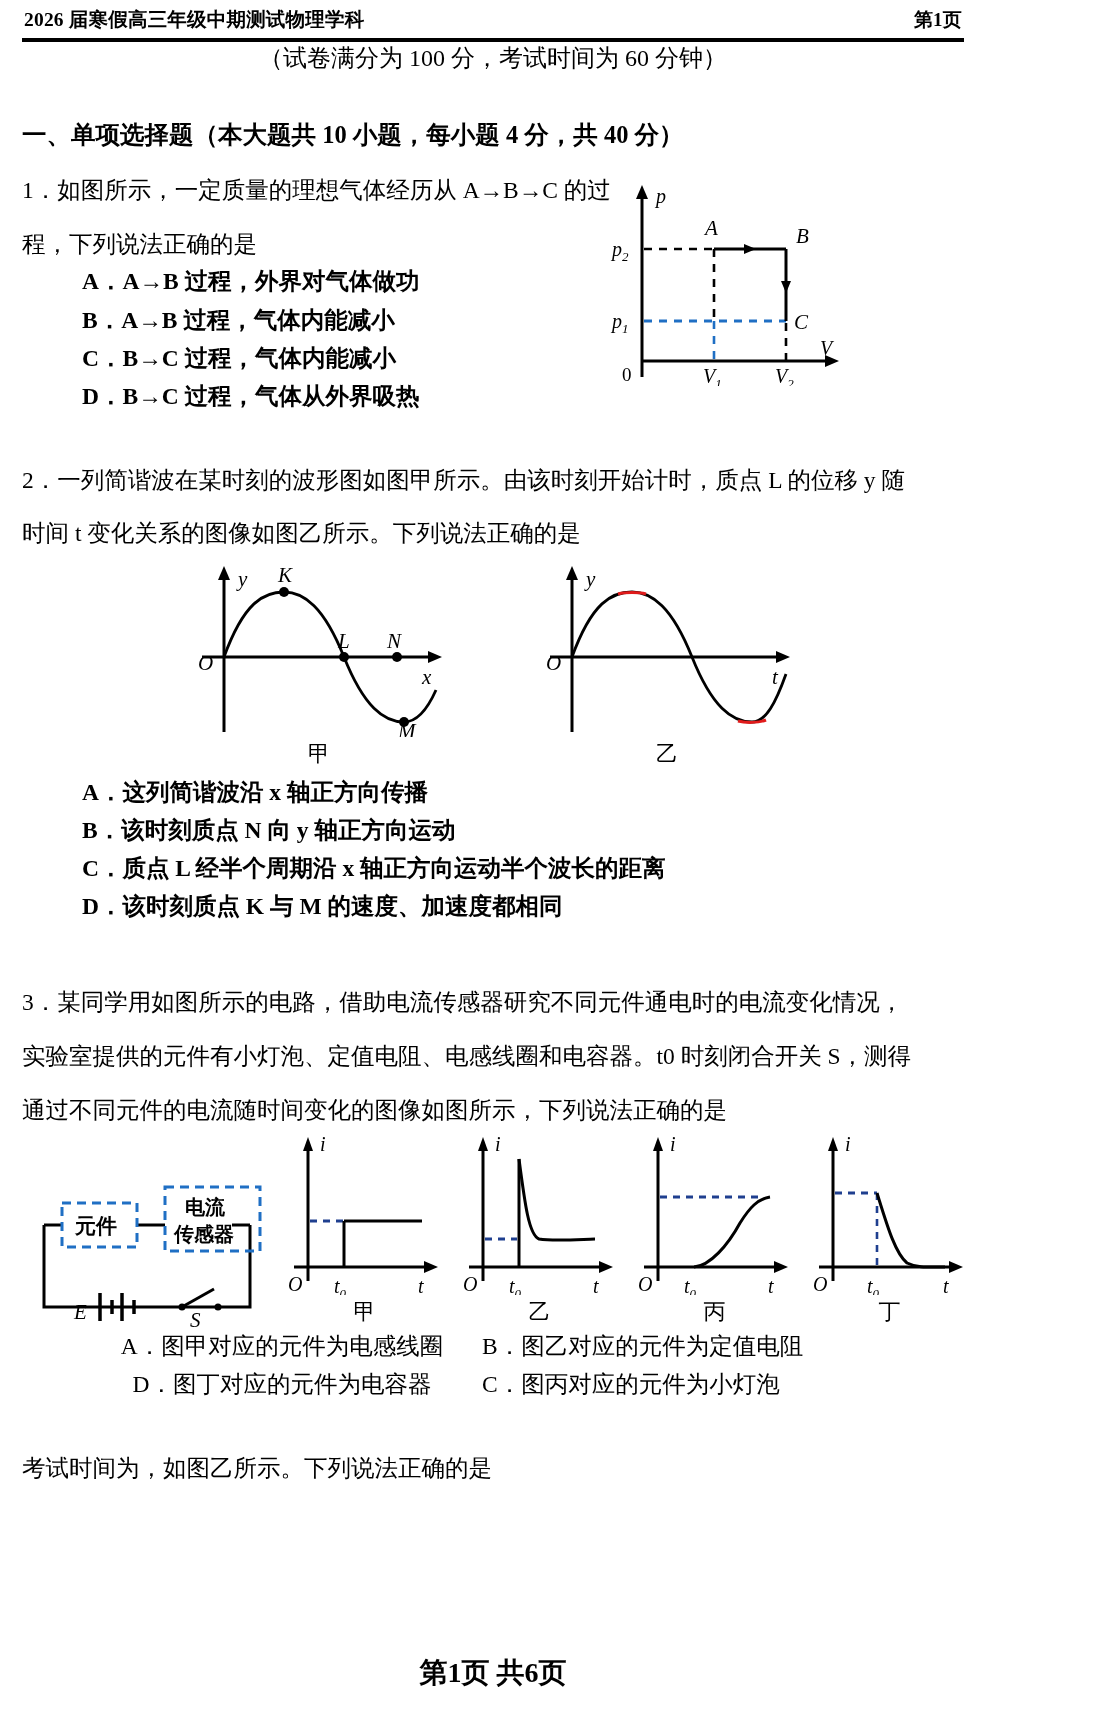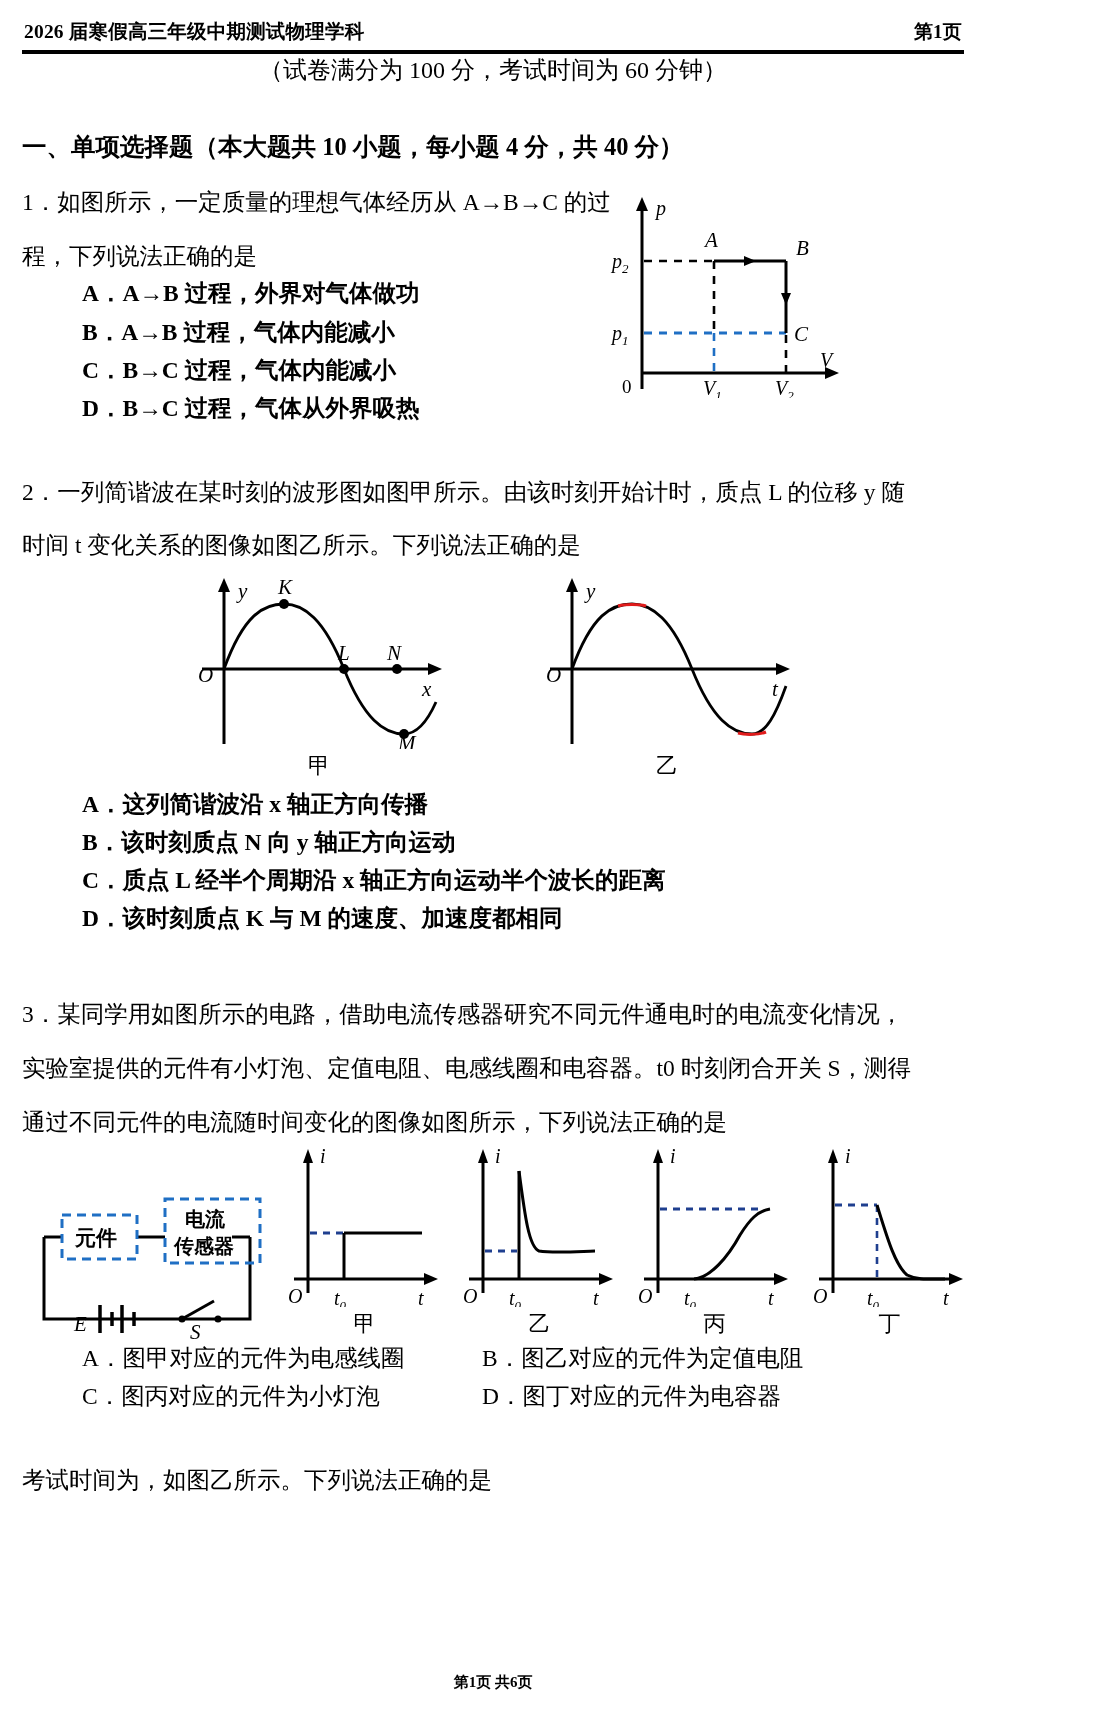--- a/index.html
+++ b/index.html
@@ -5,21 +5,21 @@
   * { box-sizing: border-box; }
   html, body { margin:0; padding:0; }
   body {
     width:1110px; height:1710px;
     background:#ffffff;
     font-family:"Liberation Serif","DejaVu Serif",serif;
     color:#000;
     position:relative;
     overflow:hidden;
   }
-  .page { position:relative; width:986px; height:1710px; padding:12px 22px; }
+  .page { position:relative; width:986px; height:1710px; padding:0 22px; }
 
   
   .runhead {
     display:flex; justify-content:space-between; align-items:flex-end;
     font-weight:bold; font-size:19.5px; letter-spacing:.2px;
     padding:6px 2px 3px 2px;
   }
   .runhead .right { font-size:19px; }
   .rule-double { border-top:3px solid #000; border-bottom:1px solid #000; height:4px; margin:2px 0 0 0;}
 
@@ -27,36 +27,36 @@
   .doctitle {
     text-align:center; font-weight:bold; font-size:43px;
     letter-spacing:16px; margin:34px 0 6px 0; text-indent:16px;
   }
   .subtitle { text-align:center; font-size:24px; margin-bottom:44px; }
 
   
   .section-head { font-weight:bold; font-size:24.5px; margin:10px 0 22px 0; }
   .qtext { font-size:23.5px; line-height:1.52; text-align:justify;margin-top:18px; }
   .opt { font-size:23.5px; line-height:1.62; padding-left:60px;font-weight:bold; }
-  .opt-2col { display:flex; font-size:23.5px; line-height:1.62; padding-left:60px; }
+  .opt-2col { display:flex; font-size:23.5px; line-height:1.62; padding-left:60px;text-align:center; }
   .opt-2col > div:first-child { width:400px; }
 
   .q1wrap { position:relative; }
   .q1text { width:660px; }
 
   figure { margin:0; }
   .caption { text-align:center; font-size:22px; margin-top:2px; }
 
   .fig-q1 { position:absolute; right:115px; top:8px; }
   .fig2 { margin:10px 0 4px 0; display:flex; justify-content:center; gap:78px; }
   .fig3 { display:flex; align-items:flex-end; justify-content:flex-start; gap:10px; margin-top:6px;}
 
   .footer {
     position:absolute; bottom:18px; left:0; width:100%;
-    text-align:center; font-weight:bold; font-size:15px;
+    text-align:center; font-weight:bold; font-size:28px;
   }
   .spacer-md { height:30px; }
   .spacer-lg { height:42px; }
   svg { display:block; }
   text { font-family:"Liberation Serif","DejaVu Serif",serif; }
 </style>
 </head>
 <body>
 
 <div class="page">
@@ -279,22 +279,22 @@
         </svg>
         <figcaption class="caption">丁</figcaption>
       </figure>
     </div>
 
     <div class="opt-2col">
       <div>A．图甲对应的元件为电感线圈</div>
       <div>B．图乙对应的元件为定值电阻</div>
     </div>
     <div class="opt-2col">
+      <div>D．图丁对应的元件为电容器</div>
       <div>C．图丙对应的元件为小灯泡</div>
-      <div>D．图丁对应的元件为电容器</div>
     </div>
   </div>
 
   <div class="spacer-md"></div>
 
   <div>
     <div class="qtext">考试时间为，如图乙所示。下列说法正确的是</div>
   </div>
 
   <div class="footer">第1页  共6页</div>

